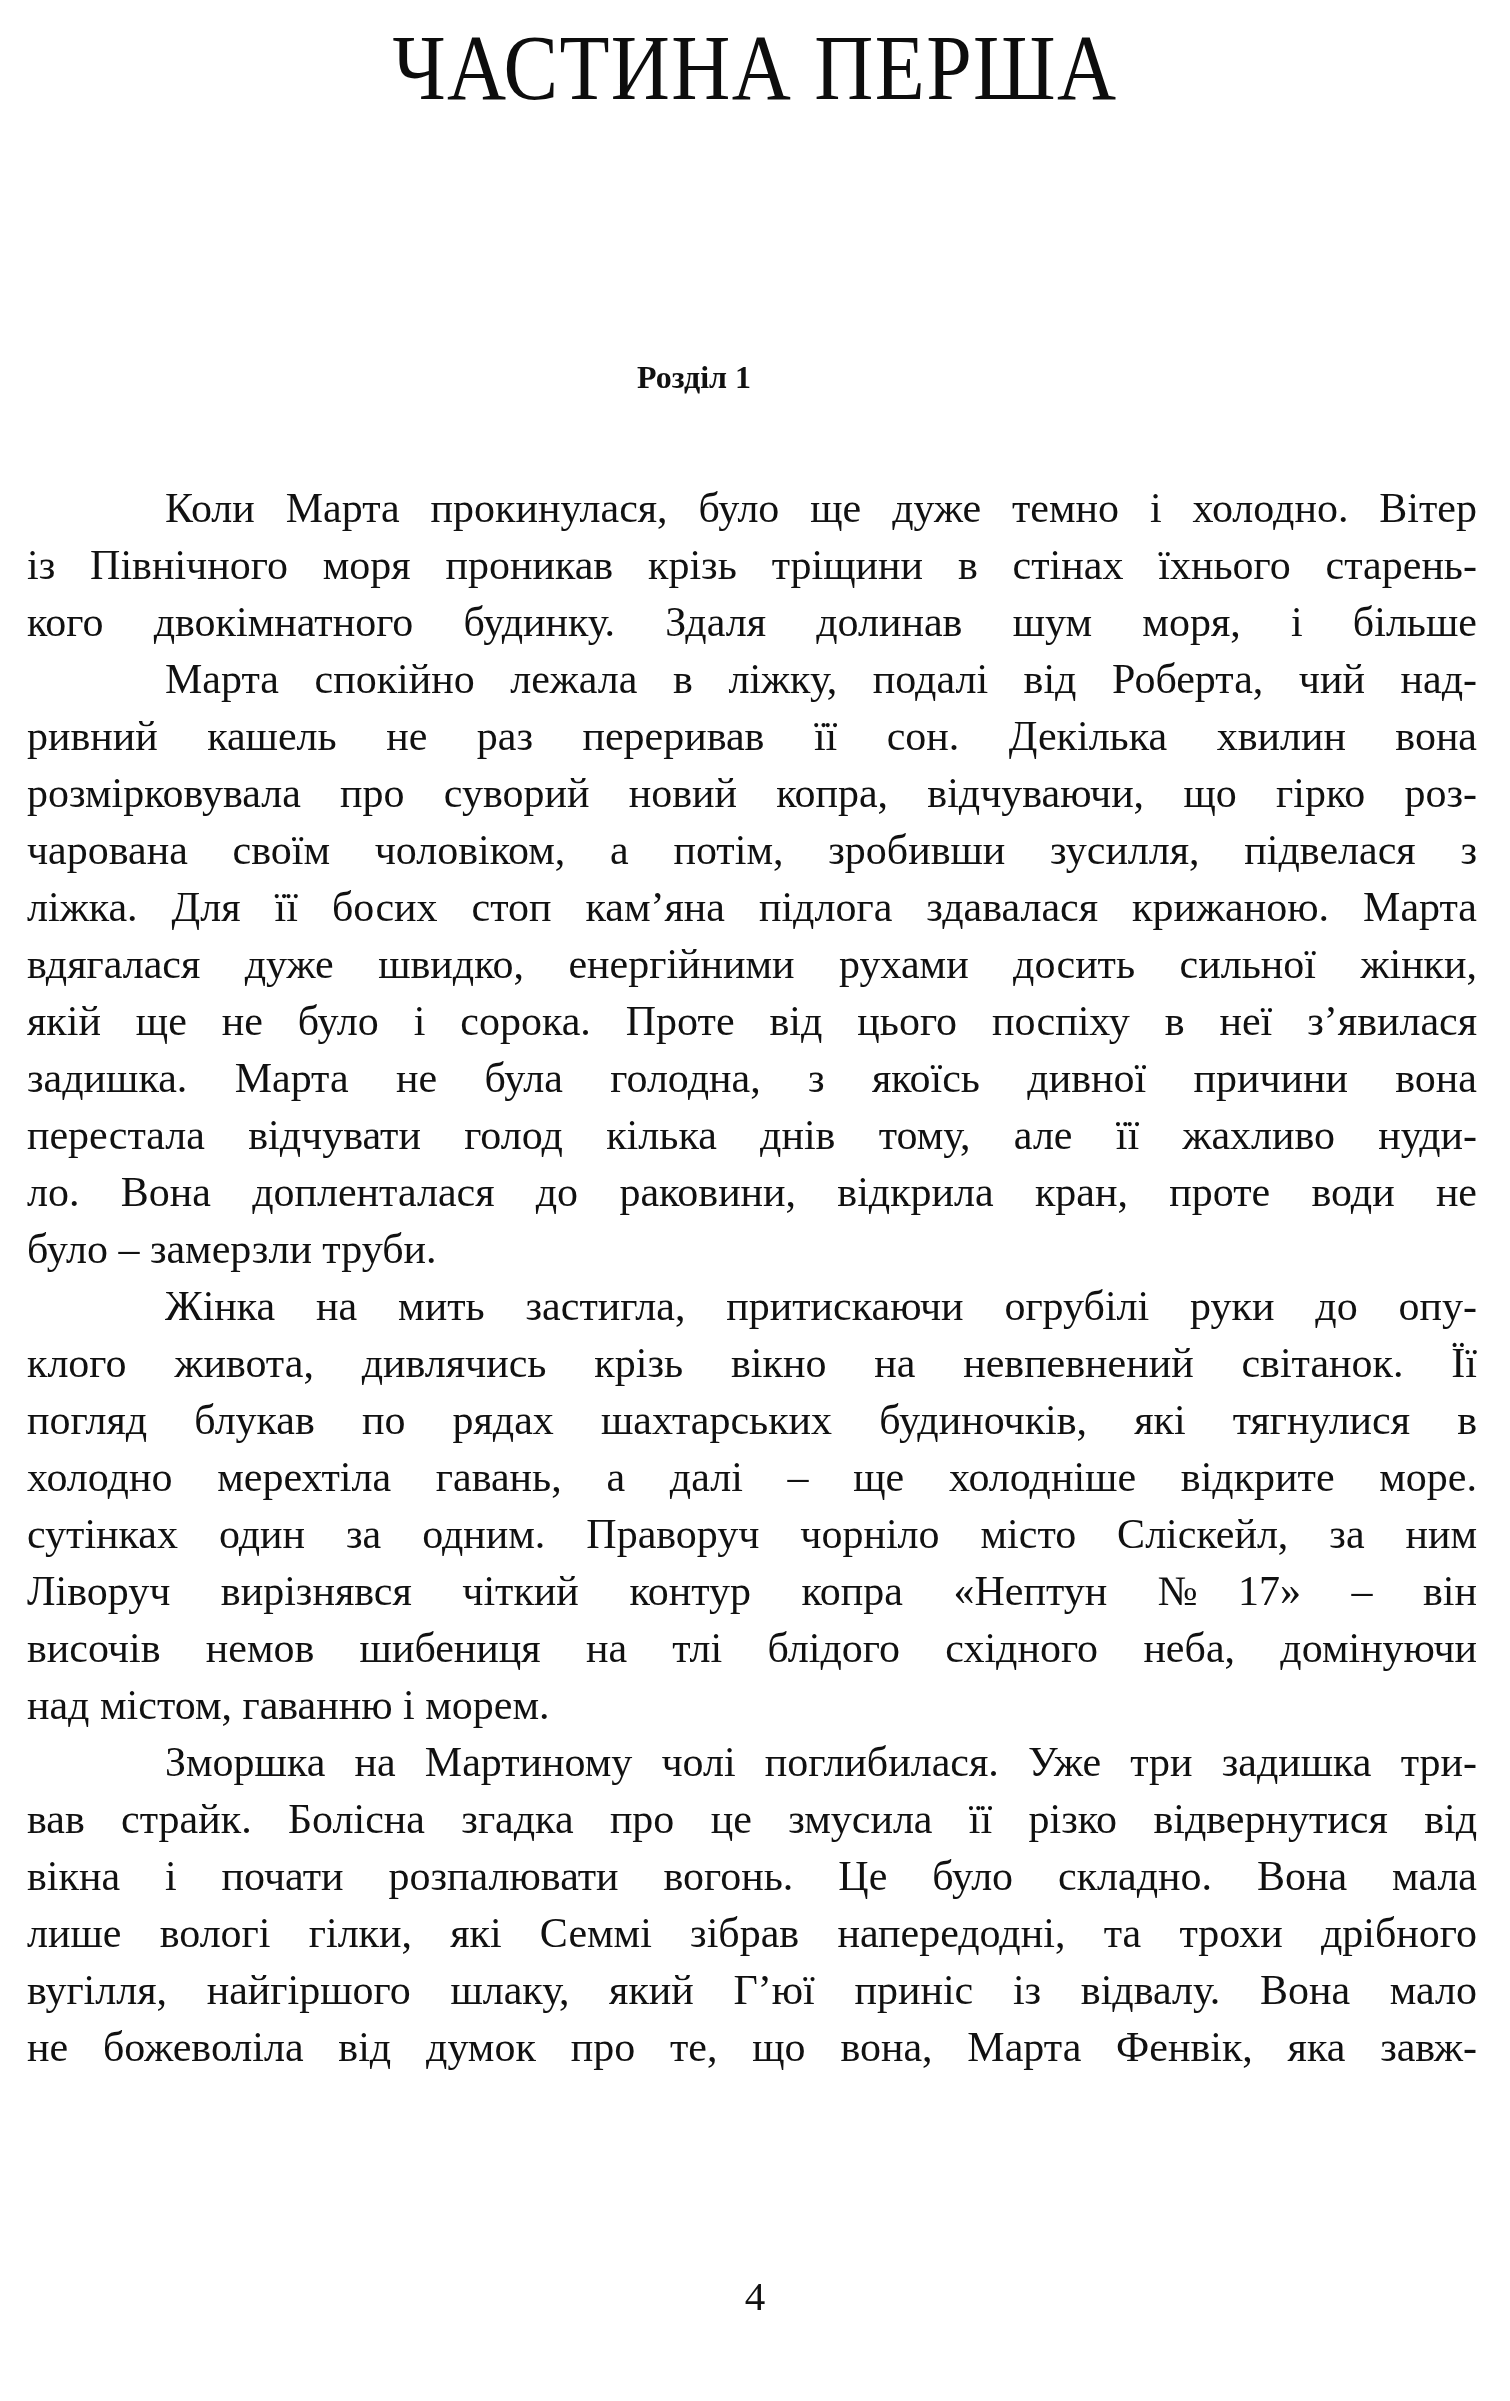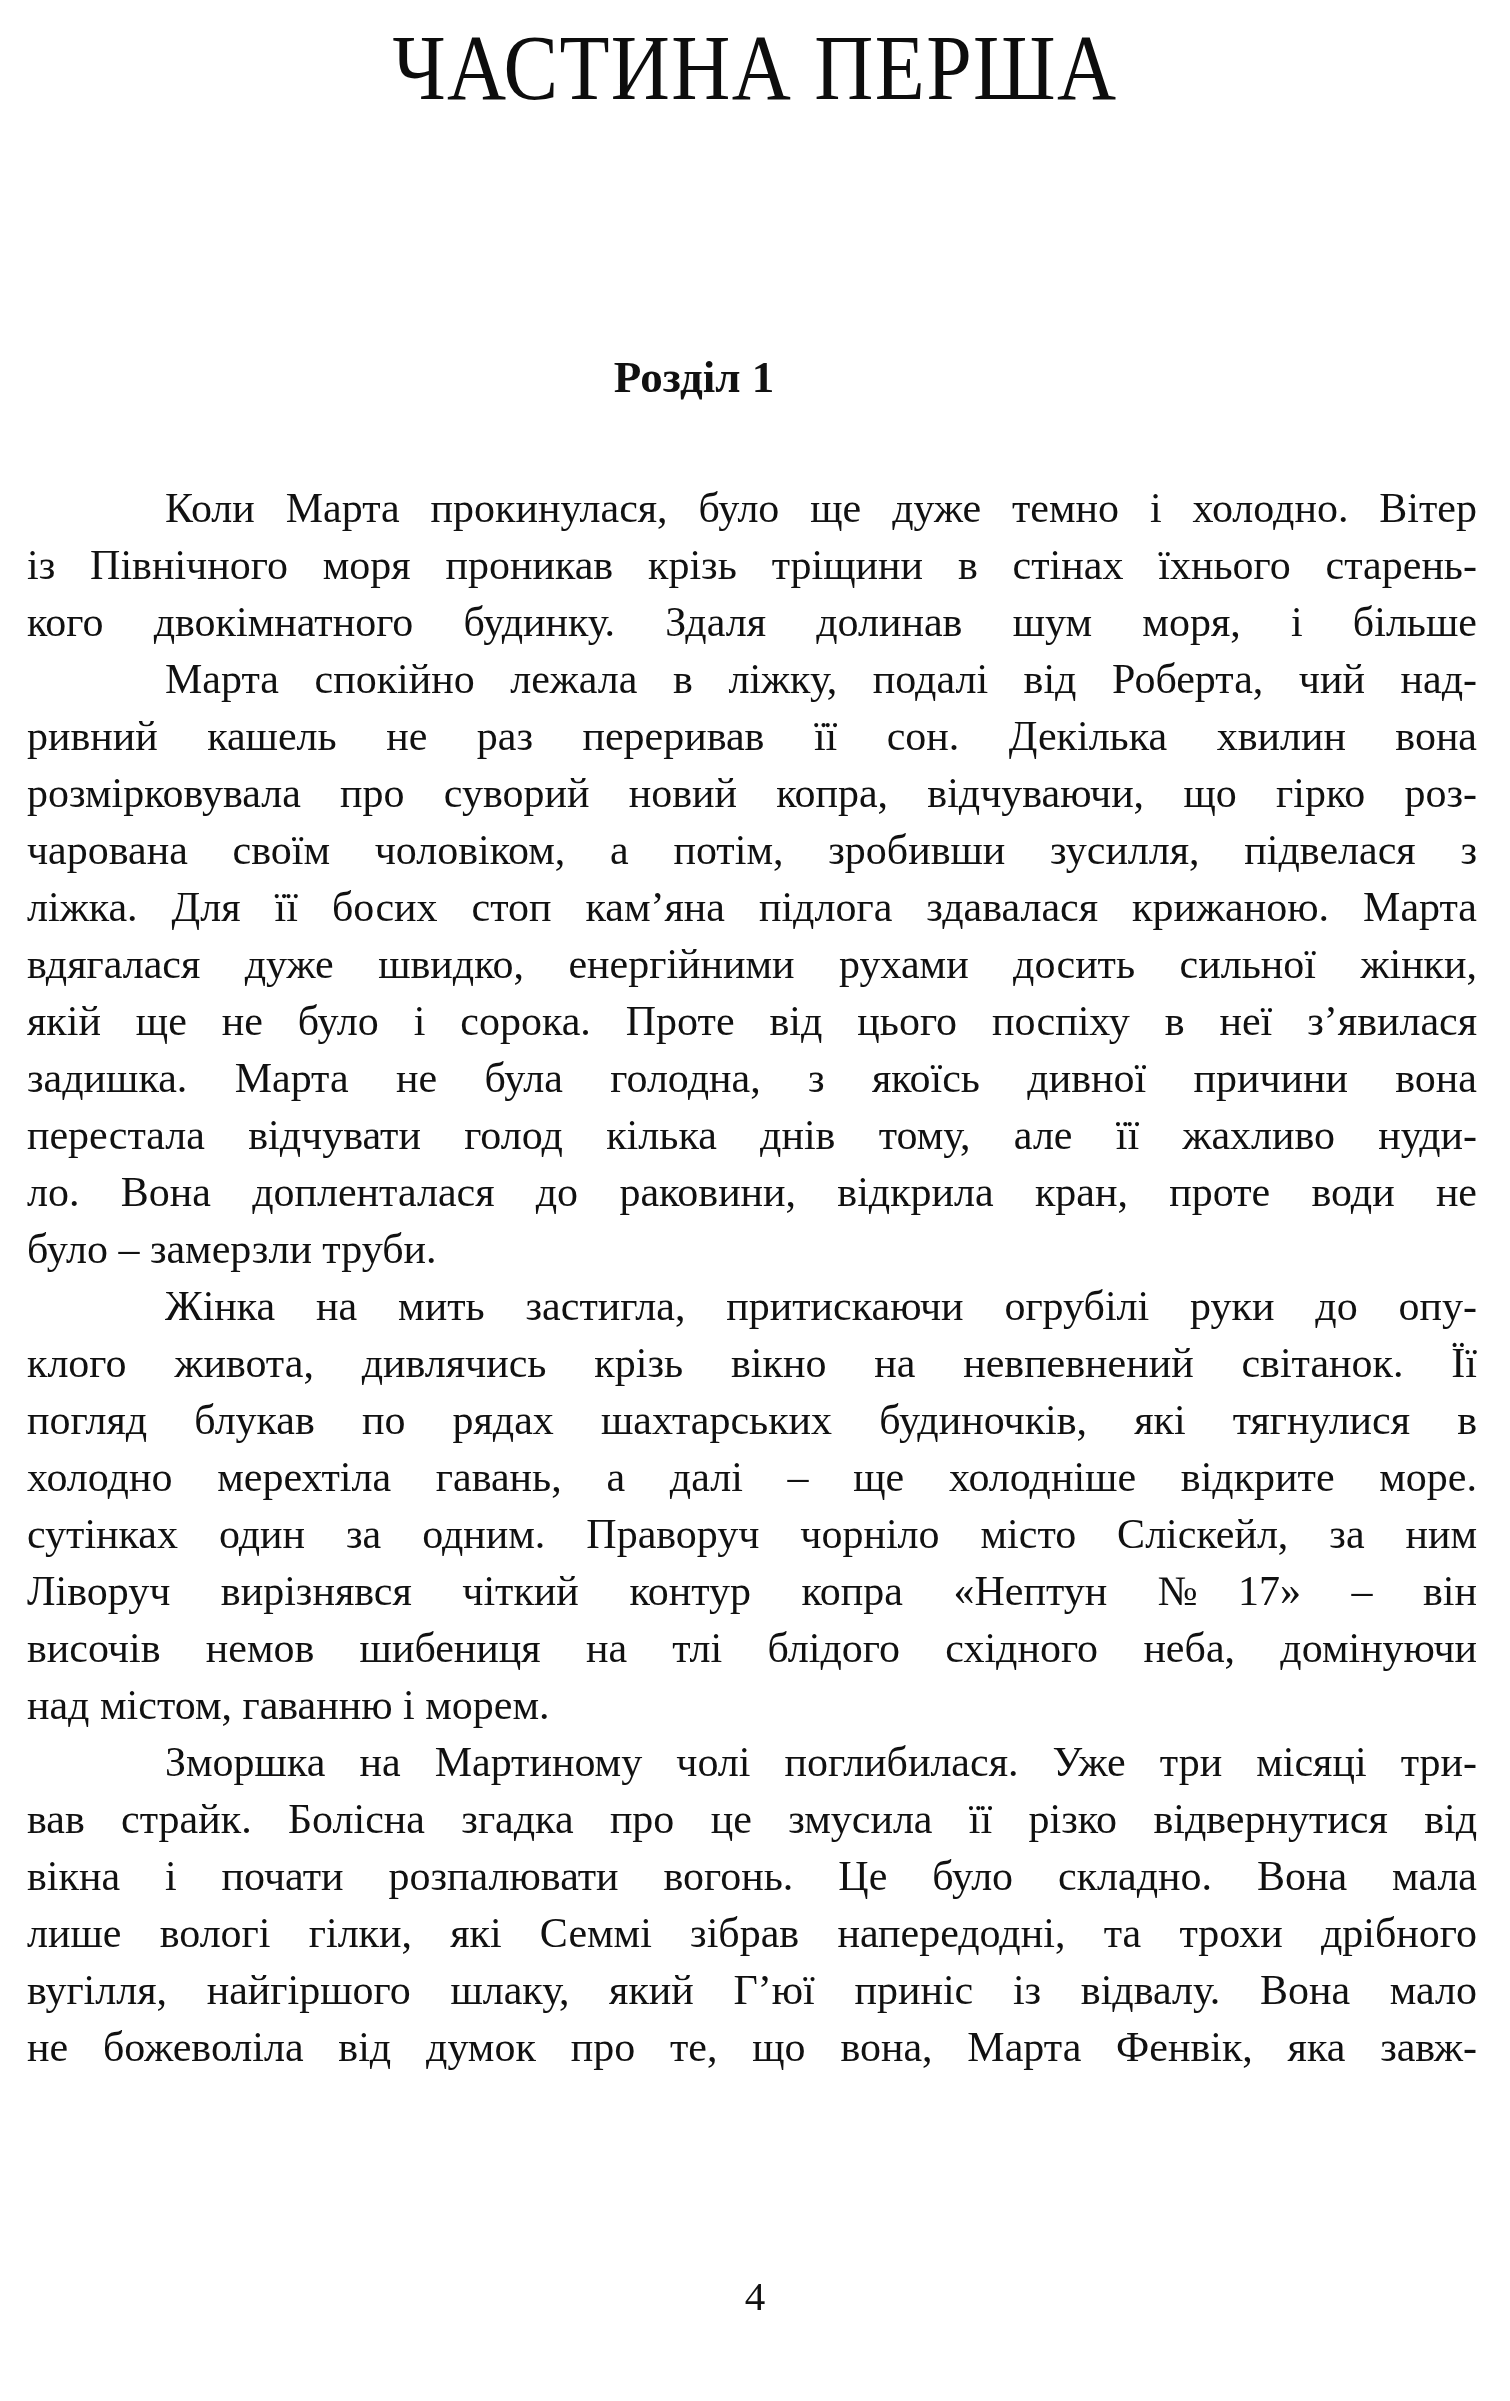--- a/index.html
+++ b/index.html
@@ -29,21 +29,21 @@
     transform-origin: center;
     margin: 0;
     color: #0d0d0d;
   }
   .chapter-title {
     position: absolute;
     left: 0;
     top: 346px;
     width: 1388px;
     text-align: center;
-    font-size: 45px;
+    font-size: 32px;
     line-height: 63px;
     font-weight: bold;
     margin: 0;
     color: #111;
   }
   .body-text {
     position: absolute;
     left: 19px;
     top: 472px;
     width: 1450px;
@@ -110,21 +110,21 @@
     <span class="line">клого живота, дивлячись крізь вікно на невпевнений світанок. Її</span>
     <span class="line">погляд блукав по рядах шахтарських будиночків, які тягнулися в</span>
     <span class="line">холодно мерехтіла гавань, а далі – ще холодніше відкрите море.</span>
     <span class="line">сутінках один за одним. Праворуч чорніло місто Сліскейл, за ним</span>
     <span class="line">Ліворуч вирізнявся чіткий контур копра «Нептун №17» – він</span>
     <span class="line">височів немов шибениця на тлі блідого східного неба, домінуючи</span>
     <span class="line short">над містом, гаванню і морем.</span>
   </div>
 
   <div>
-    <span class="line indent">Зморшка на Мартиному чолі поглибилася. Уже три місяці три-</span>
+    <span class="line indent">Зморшка на Мартиному чолі поглибилася. Уже три задишка три-</span>
     <span class="line">вав страйк. Болісна згадка про це змусила її різко відвернутися від</span>
     <span class="line">вікна і почати розпалювати вогонь. Це було складно. Вона мала</span>
     <span class="line">лише вологі гілки, які Семмі зібрав напередодні, та трохи дрібного</span>
     <span class="line">вугілля, найгіршого шлаку, який Г’юї приніс із відвалу. Вона мало</span>
     <span class="line">не божеволіла від думок про те, що вона, Марта Фенвік, яка завж-</span>
   </div>
 </div>
 
 <div class="page-number">4</div>
 

